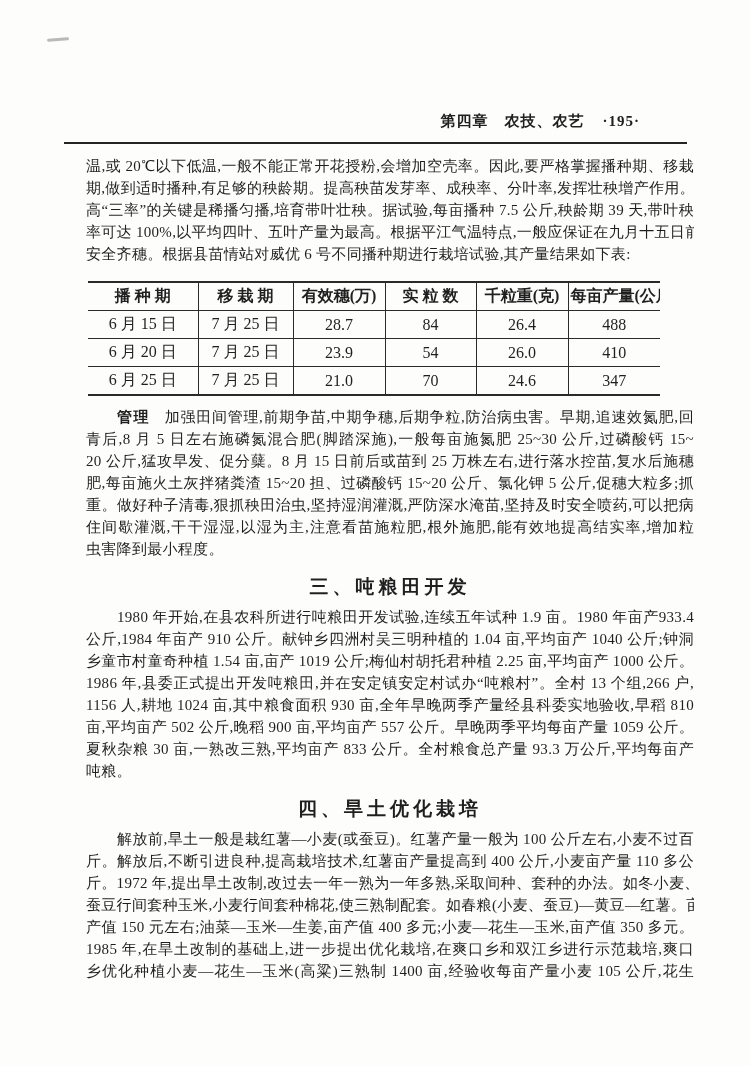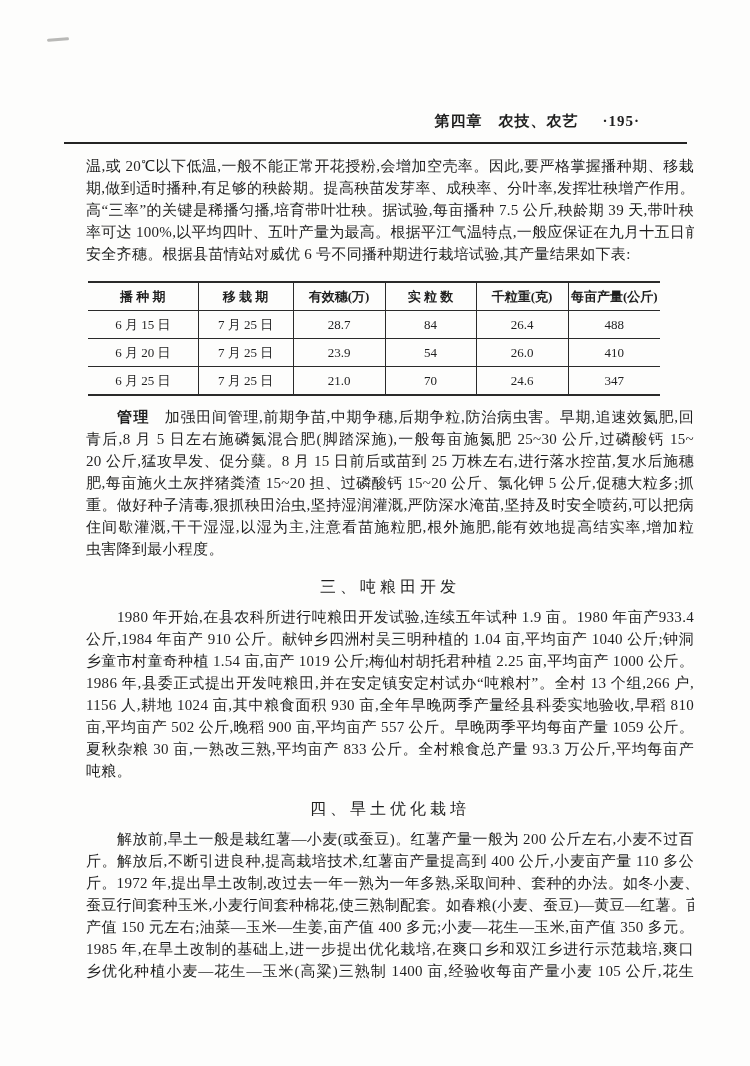--- a/index.html
+++ b/index.html
@@ -32,21 +32,21 @@
     position: absolute;
     top: 112px;
     left: 78px;
     width: 562px;
     text-align: right;
     font-size: 15px;
     font-weight: bold;
     letter-spacing: 1px;
     white-space: nowrap;
   }
-  .running-head .chapter { margin-right: 24px; }
+  .running-head .chapter { margin-right: 18px; }
   .head-rule {
     position: absolute;
     top: 142px;
     left: 64px;
     width: 623px;
     height: 2px;
     background: #242424;
   }
   .body-col {
     position: absolute;
@@ -66,30 +66,30 @@
     white-space: nowrap;
   }
   .line.last { text-align-last: left; white-space: normal; }
   .line.indent { text-indent: 31px; }
   .run-label { margin-right: 15px; letter-spacing: 1px; }
   .section-title {
     margin: 14px 0 6px 0;
     height: 26px;
     line-height: 26px;
     text-align: center;
-    font-size: 16px;
-    font-weight: normal;
+    font-size: 19px;
+    font-weight: bold;
     letter-spacing: 4px;
   }
   .data-table {
     border-collapse: collapse;
     table-layout: fixed;
     width: 572px;
     margin: 16px 0 10px 2px;
-    font-size: 13px;
+    font-size: 16px;
     border-top: 2px solid #2a2a2a;
     border-bottom: 2px solid #2a2a2a;
   }
   .data-table th, .data-table td {
     height: 27px;
     padding: 0 2px;
     text-align: center;
     font-weight: normal;
     border-bottom: 1.5px solid #2a2a2a;
     overflow: hidden;
@@ -191,21 +191,21 @@
         <div class="line">1986 年,县委正式提出开发吨粮田,并在安定镇安定村试办“吨粮村”。全村 13 个组,266 户,</div>
         <div class="line">1156 人,耕地 1024 亩,其中粮食面积 930 亩,全年早晚两季产量经县科委实地验收,早稻 810</div>
         <div class="line">亩,平均亩产 502 公斤,晚稻 900 亩,平均亩产 557 公斤。早晚两季平均每亩产量 1059 公斤。</div>
         <div class="line">夏秋杂粮 30 亩,一熟改三熟,平均亩产 833 公斤。全村粮食总产量 93.3 万公斤,平均每亩产</div>
         <div class="line last">吨粮。</div>
       </div>
 
     <h2 class="section-title">四、旱土优化栽培</h2>
 
     <div class="para">
-        <div class="line indent">解放前,旱土一般是栽红薯—小麦(或蚕豆)。红薯产量一般为 200 公斤左右,小麦不过百</div>
+        <div class="line indent">解放前,旱土一般是栽红薯—小麦(或蚕豆)。红薯产量一般为 100 公斤左右,小麦不过百</div>
         <div class="line">斤。解放后,不断引进良种,提高栽培技术,红薯亩产量提高到 400 公斤,小麦亩产量 110 多公</div>
         <div class="line">斤。1972 年,提出旱土改制,改过去一年一熟为一年多熟,采取间种、套种的办法。如冬小麦、</div>
         <div class="line">蚕豆行间套种玉米,小麦行间套种棉花,使三熟制配套。如春粮(小麦、蚕豆)—黄豆—红薯。亩</div>
         <div class="line">产值 150 元左右;油菜—玉米—生姜,亩产值 400 多元;小麦—花生—玉米,亩产值 350 多元。</div>
         <div class="line">1985 年,在旱土改制的基础上,进一步提出优化栽培,在爽口乡和双江乡进行示范栽培,爽口</div>
         <div class="line">乡优化种植小麦—花生—玉米(高粱)三熟制 1400 亩,经验收每亩产量小麦 105 公斤,花生</div>
       </div>
 
   </div>
 </div>

